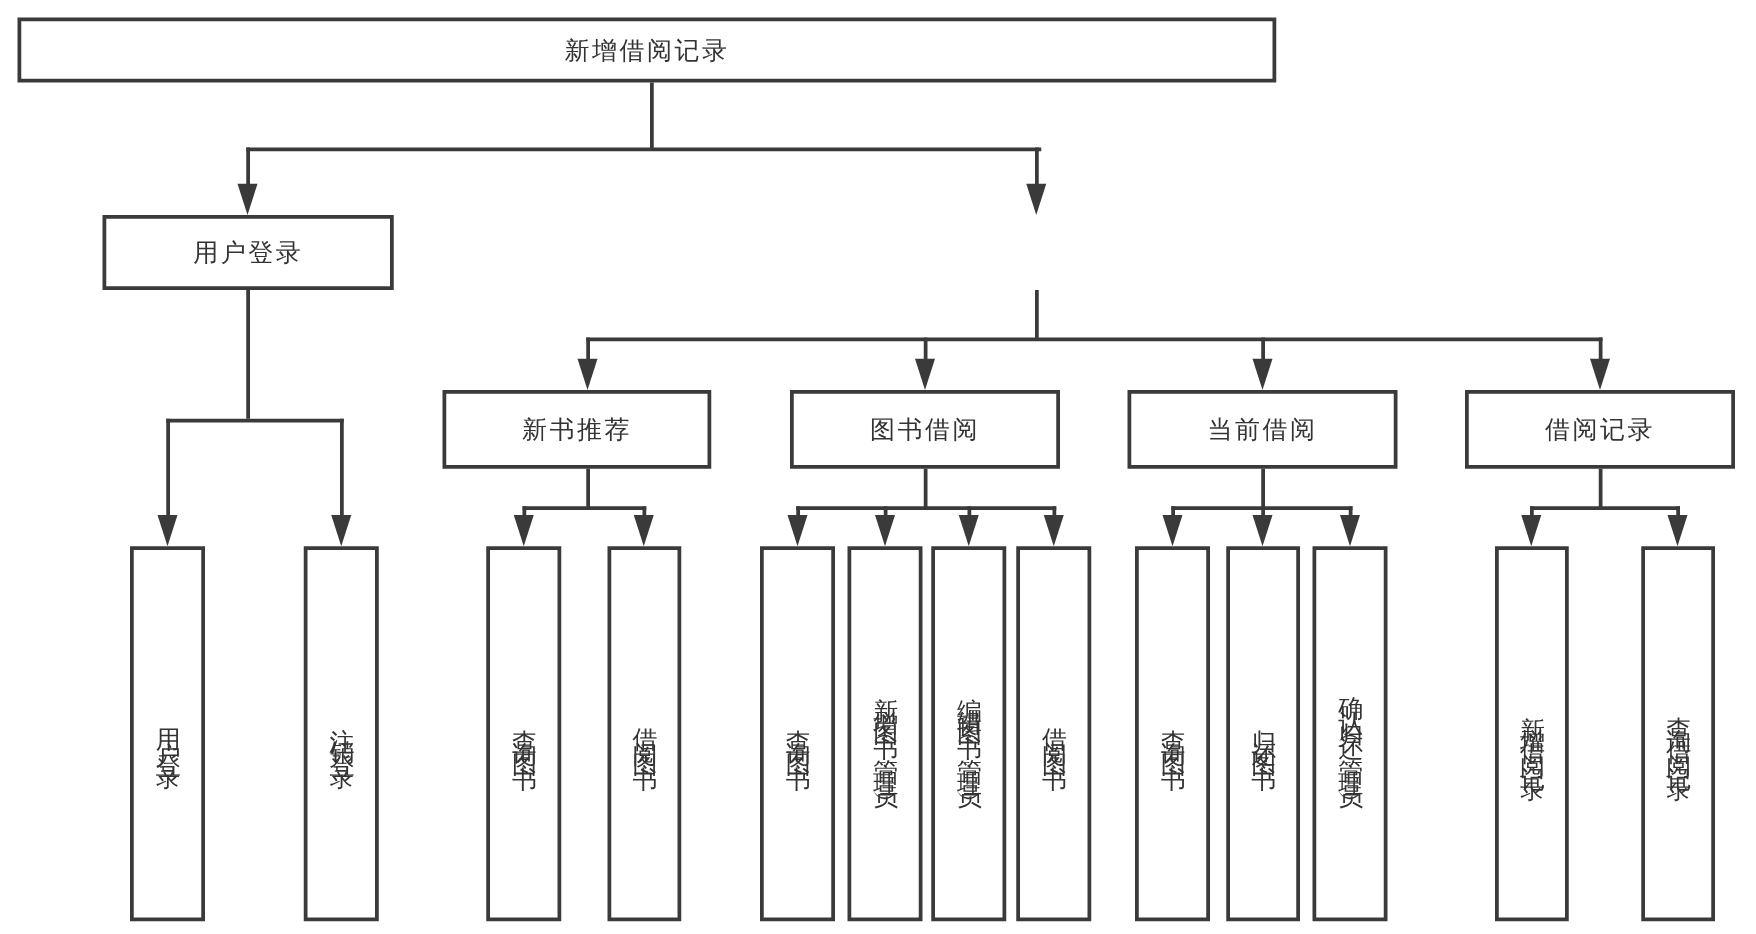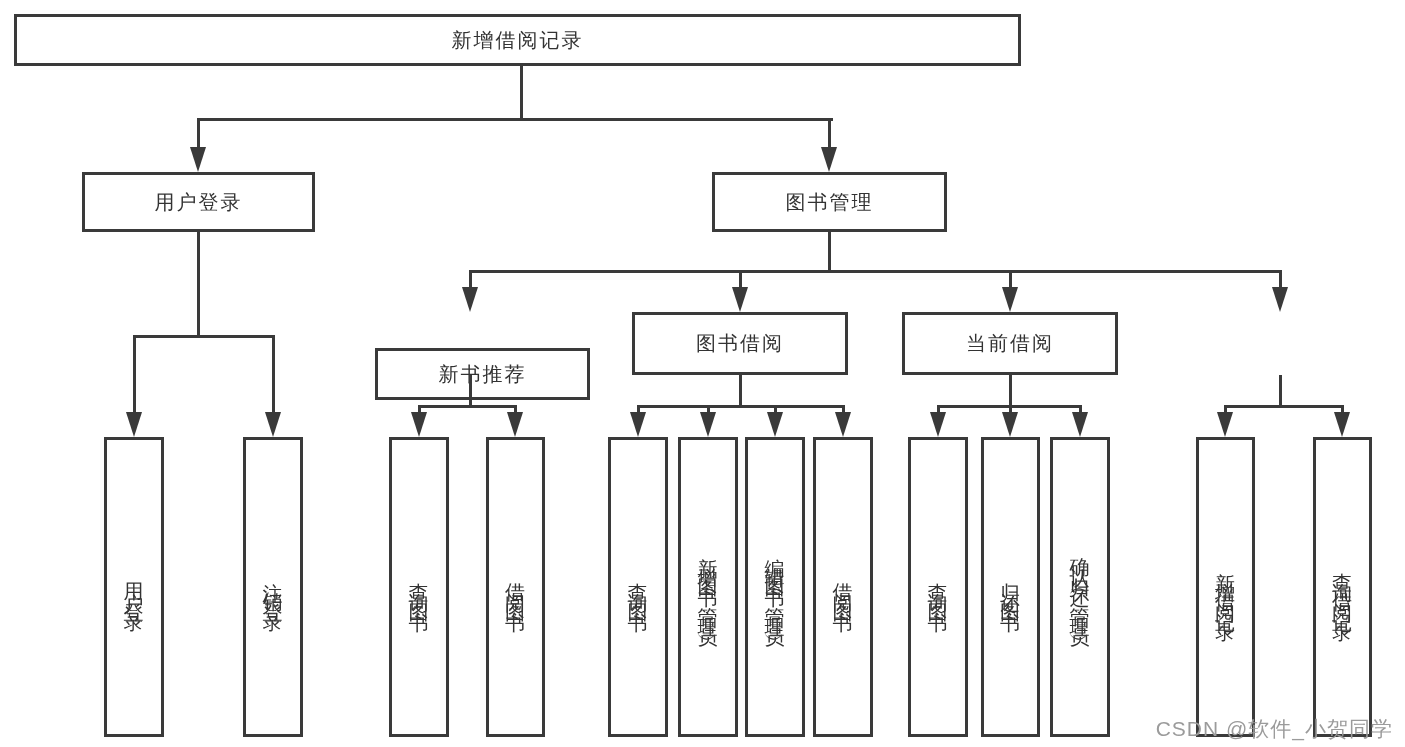--- a/index.html
+++ b/index.html
@@ -55,28 +55,28 @@
 </style>
 </head>
 <body>
 
 <div class="canvas">
 
   <div class="box h-label" style="left:14px; top:14px; width:1007px; height:52px;">新增借阅记录</div>
 
   <div class="box h-label" style="left:82px; top:172px; width:233px; height:60px;">用户登录</div>
 
-  <div class="box h-label" style="left:712px; top:172px; width:235px; height:60px;">图书管理</div>
 
-  <div class="box h-label" style="left:375px; top:312px; width:215px; height:52px;margin-top:36px;">新书推荐</div>
+  <div class="box h-label" style="left:354px; top:312px; width:215px; height:63px;">新书推荐</div>
 
   <div class="box h-label" style="left:902px; top:312px; width:216px; height:63px;">当前借阅</div>
 
   <div class="box h-label" style="left:632px; top:312px; width:216px; height:63px;">图书借阅</div>
 
+  <div class="box h-label" style="left:1172px; top:312px; width:216px; height:63px;">借阅记录</div>
 
   <div class="box leaf" style="left:104px; top:437px; width:60px; height:300px;">用户登录</div>
   <div class="box leaf" style="left:243px; top:437px; width:60px; height:300px;">注销登录</div>
 
   <div class="box leaf" style="left:389px; top:437px; width:60px; height:300px;">查询图书</div>
   <div class="box leaf" style="left:486px; top:437px; width:59px; height:300px;">借阅图书</div>
 
   <div class="box leaf" style="left:608px; top:437px; width:60px; height:300px;">查询图书</div>
   <div class="box leaf" style="left:678px; top:437px; width:60px; height:300px;">新增图书（管理员）</div>
   <div class="box leaf" style="left:745px; top:437px; width:60px; height:300px;">编辑图书（管理员）</div>
@@ -141,15 +141,14 @@
   <div class="vline" style="left:1079px; top:405px; height:9px;"></div>
   <div class="arrow" style="left:1072px; top:412px;"></div>
 
   <div class="vline" style="left:1279px; top:375px; height:32px;"></div>
   <div class="hline" style="left:1224px; top:405px; width:120px;"></div>
   <div class="vline" style="left:1224px; top:405px; height:9px;"></div>
   <div class="arrow" style="left:1217px; top:412px;"></div>
   <div class="vline" style="left:1341px; top:405px; height:9px;"></div>
   <div class="arrow" style="left:1334px; top:412px;"></div>
 
-  <div class="watermark">CSDN @软件_小贺同学</div>
 
 </div>
 
 </body></html>

